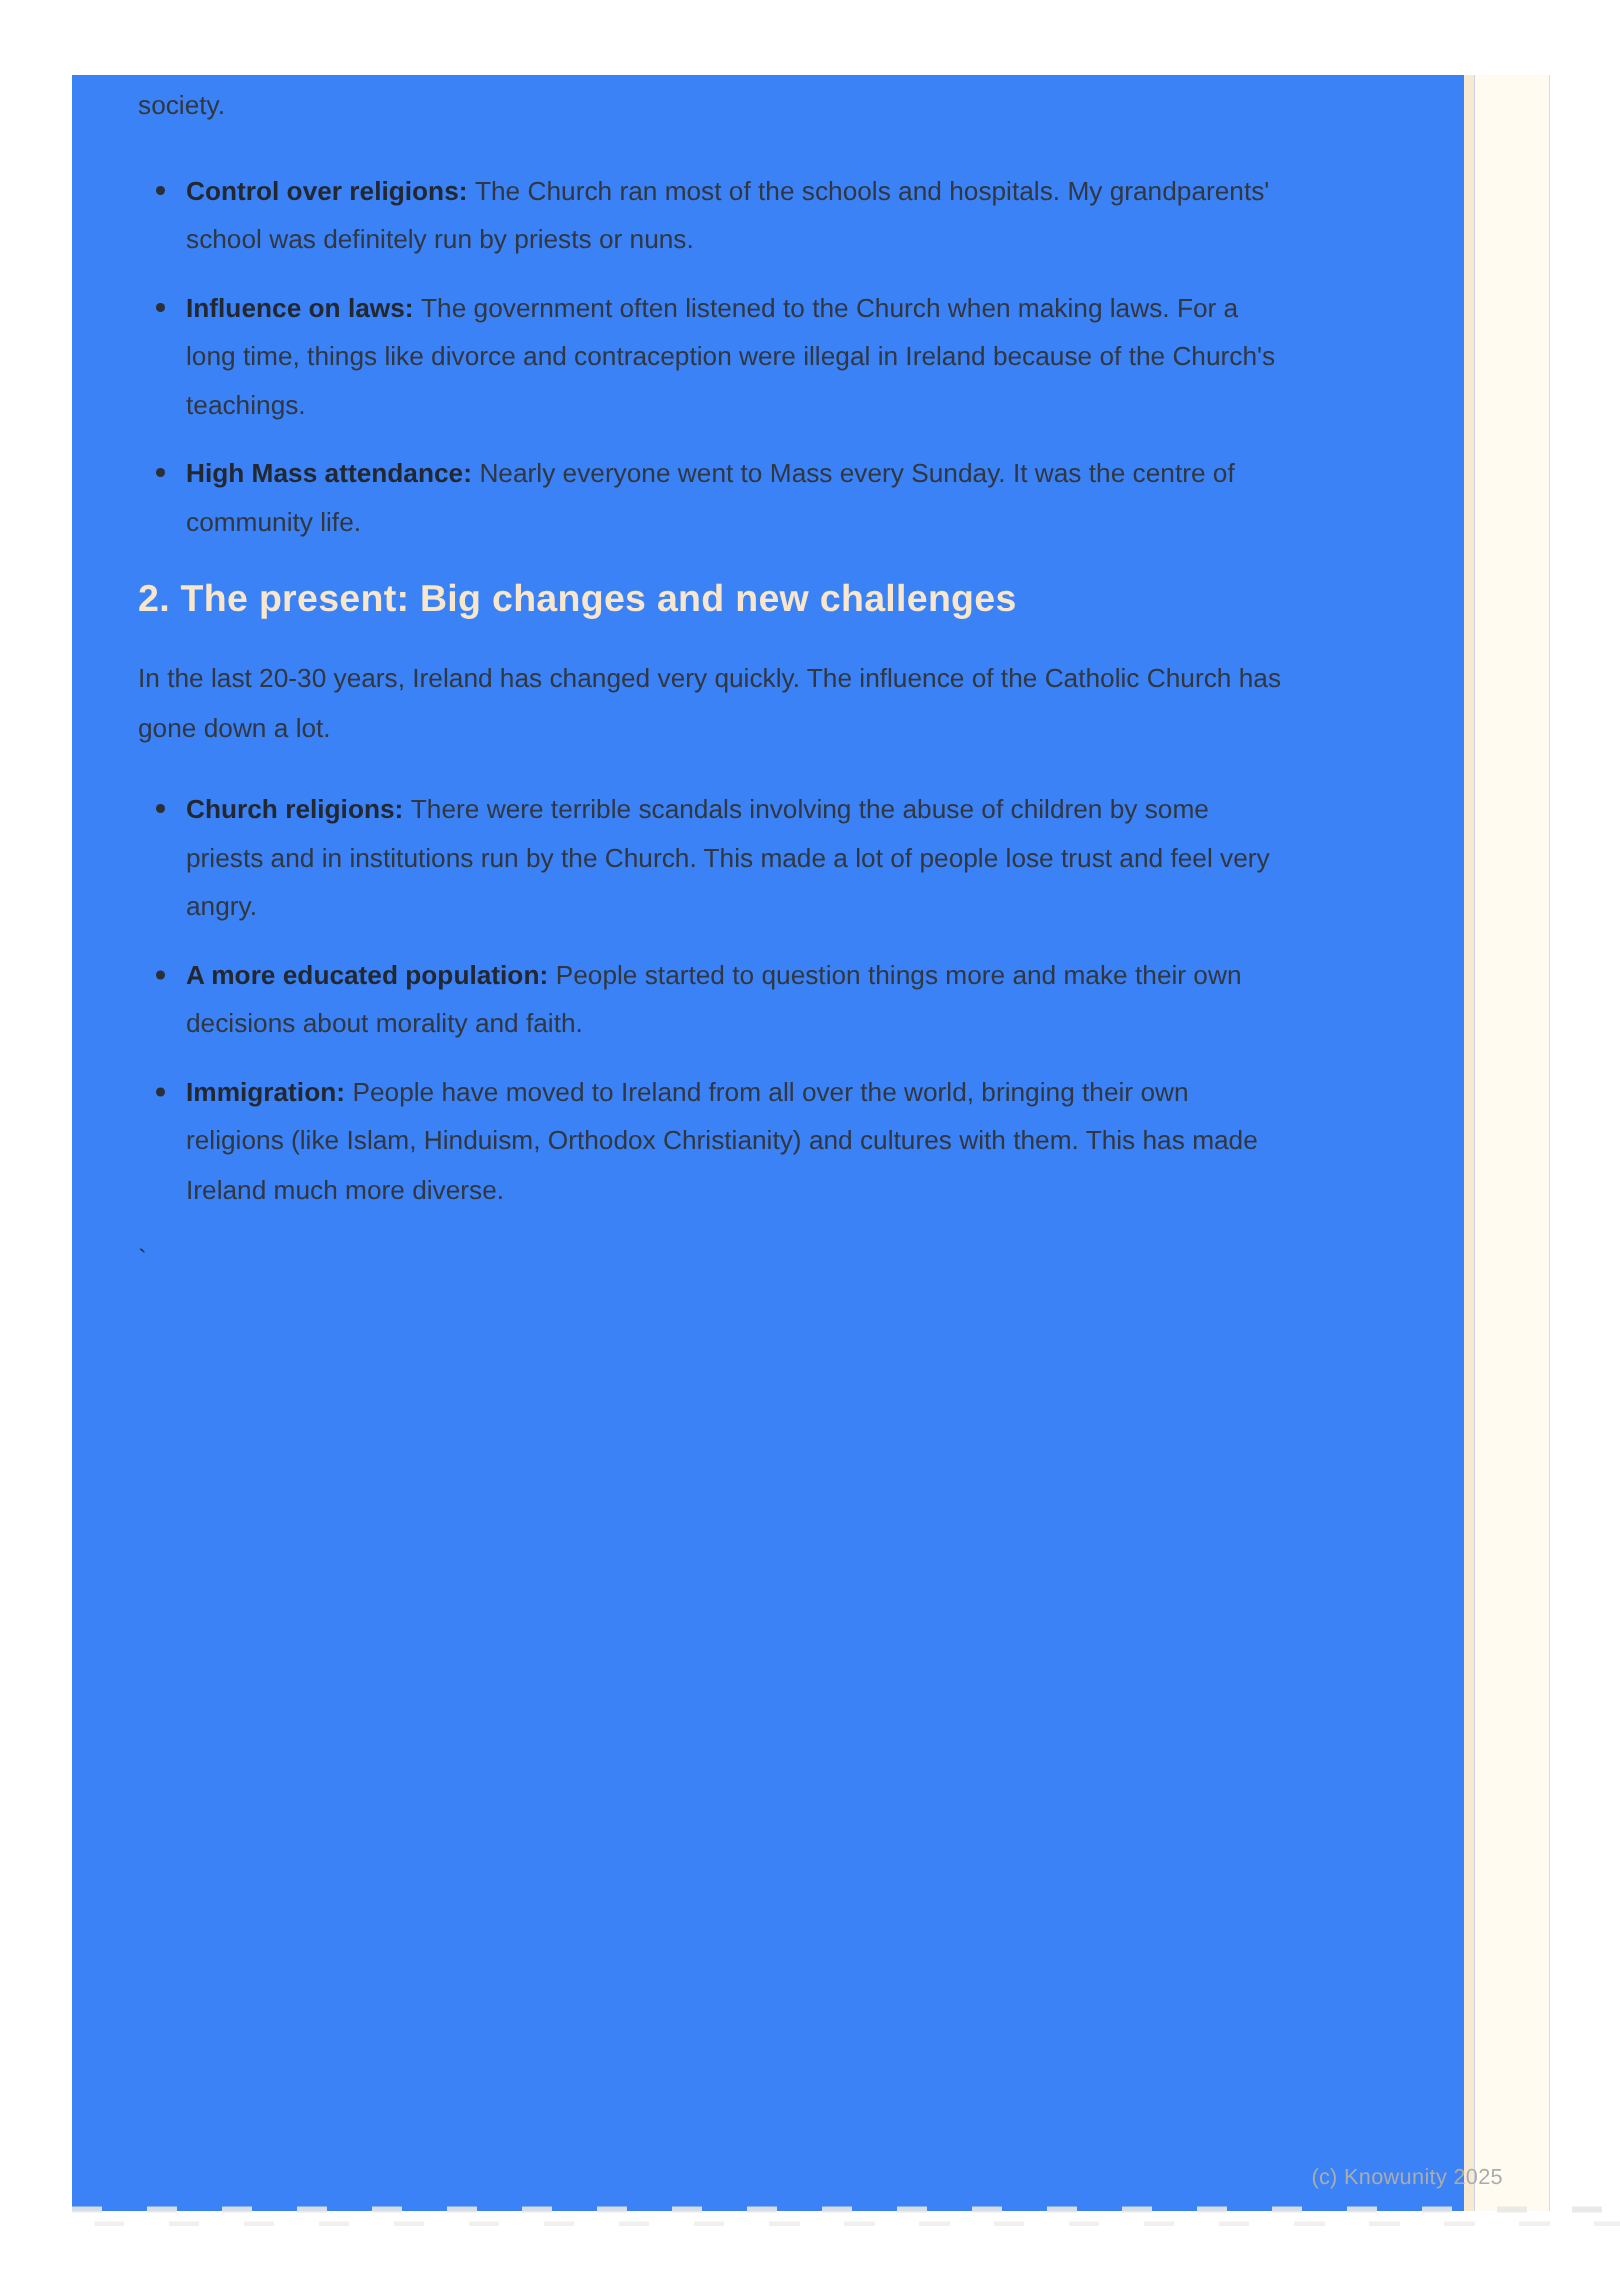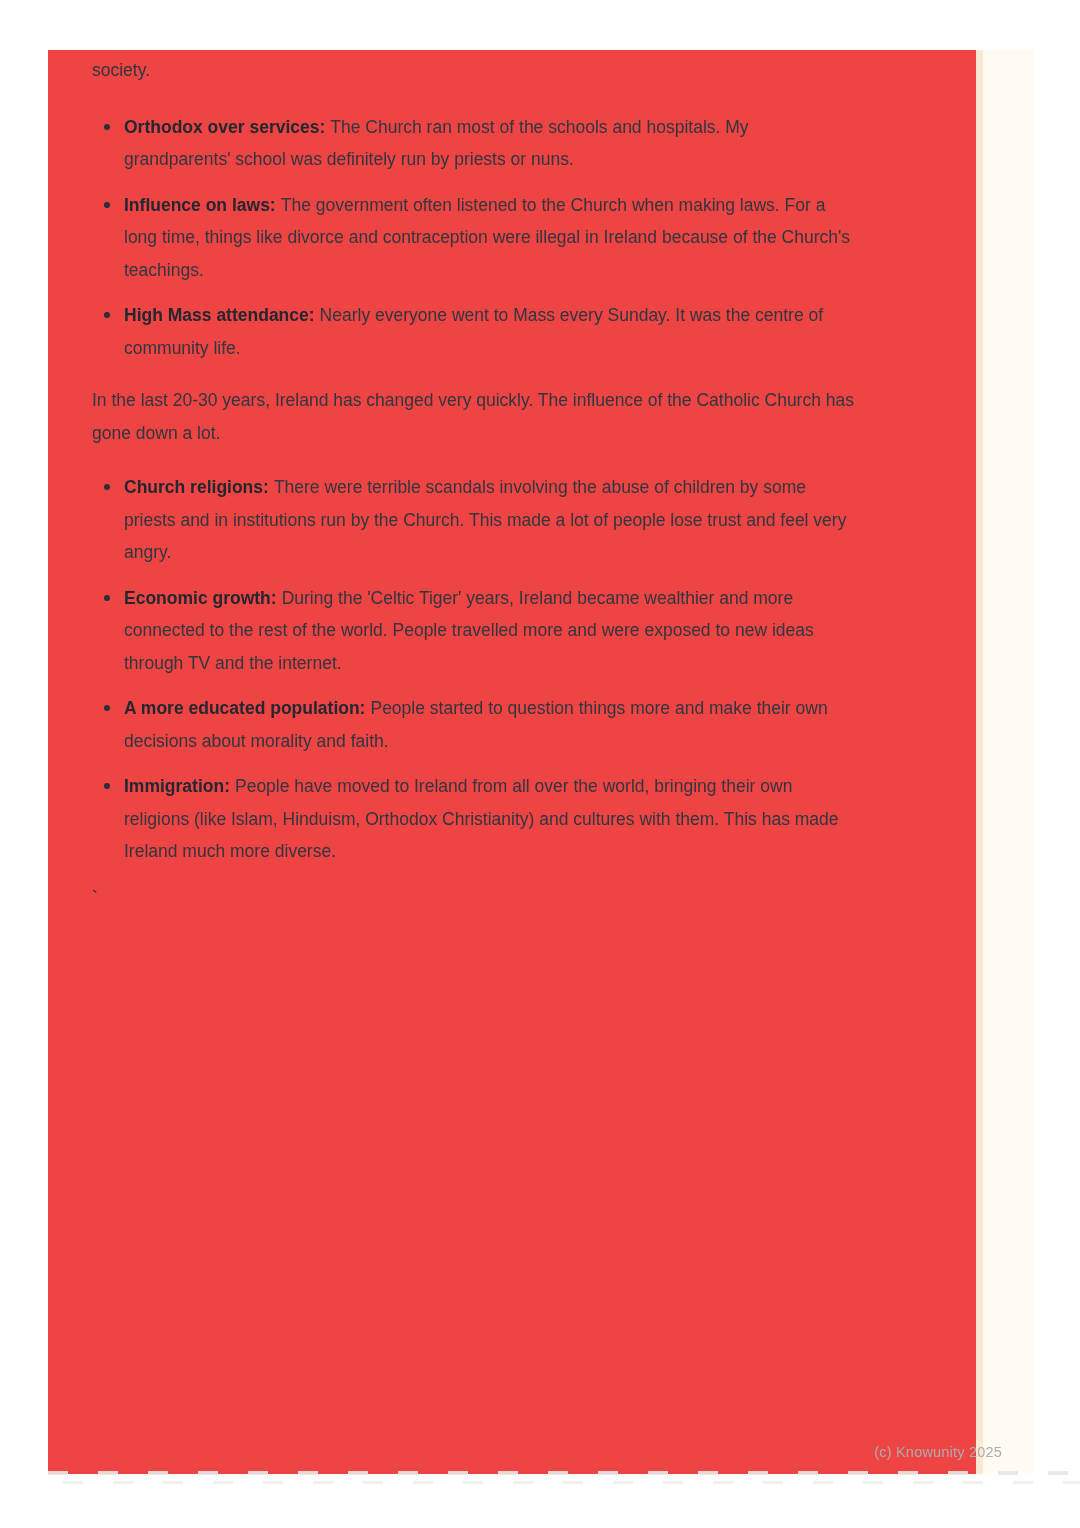--- a/index.html
+++ b/index.html
@@ -18,21 +18,21 @@
     background: #ffffff;
     overflow: hidden;
   }
   
   .page {
     position: absolute;
     left: 48px;
     top: 50px;
     width: 985px;
     height: 1424px;
-    background: #ef4444;
+    background: #3b82f6;
     box-sizing: border-box;
     padding: 4px 0 0 44px;
   }
   
   .page-fold-region {
     position: absolute;
     left: 983px;
     top: 50px;
     width: 50px;
     height: 1424px;
@@ -136,44 +136,41 @@
 <div class="canvas">
 
   <div class="page">
     <div class="content">
 
       <p class="frag">society.</p>
 
       <ul class="doc-list">
         <li>
           <span class="dot"></span>
-          <span class="lead">Orthodox over services:</span><span>The Church ran most of the schools and hospitals. My grandparents' school was definitely run by priests or nuns.</span>
+          <span class="lead">Control over religions:</span><span>The Church ran most of the schools and hospitals. My grandparents' school was definitely run by priests or nuns.</span>
         </li>
         <li>
           <span class="dot"></span>
           <span class="lead">Influence on laws:</span><span>The government often listened to the Church when making laws. For a long time, things like divorce and contraception were illegal in Ireland because of the Church's teachings.</span>
         </li>
         <li>
           <span class="dot"></span>
           <span class="lead">High Mass attendance:</span><span>Nearly everyone went to Mass every Sunday. It was the centre of community life.</span>
         </li>
       </ul>
 
+      <h2 class="section-heading">2. The present: Big changes and new challenges</h2>
 
       <p class="section-intro">In the last 20-30 years, Ireland has changed very quickly. The influence of the Catholic Church has gone down a lot.</p>
 
 
       <ul class="doc-list reasons-list">
         <li>
           <span class="dot"></span>
           <span class="lead">Church religions:</span><span>There were terrible scandals involving the abuse of children by some priests and in institutions run by the Church. This made a lot of people lose trust and feel very angry.</span>
-        </li>
-        <li>
-          <span class="dot"></span>
-          <span class="lead">Economic growth:</span><span>During the 'Celtic Tiger' years, Ireland became wealthier and more connected to the rest of the world. People travelled more and were exposed to new ideas through TV and the internet.</span>
         </li>
         <li>
           <span class="dot"></span>
           <span class="lead">A more educated population:</span><span>People started to question things more and make their own decisions about morality and faith.</span>
         </li>
         <li>
           <span class="dot"></span>
           <span class="lead">Immigration:</span><span>People have moved to Ireland from all over the world, bringing their own religions (like Islam, Hinduism, Orthodox Christianity) and cultures with them. This has made Ireland much more diverse.</span>
         </li>
       </ul>

